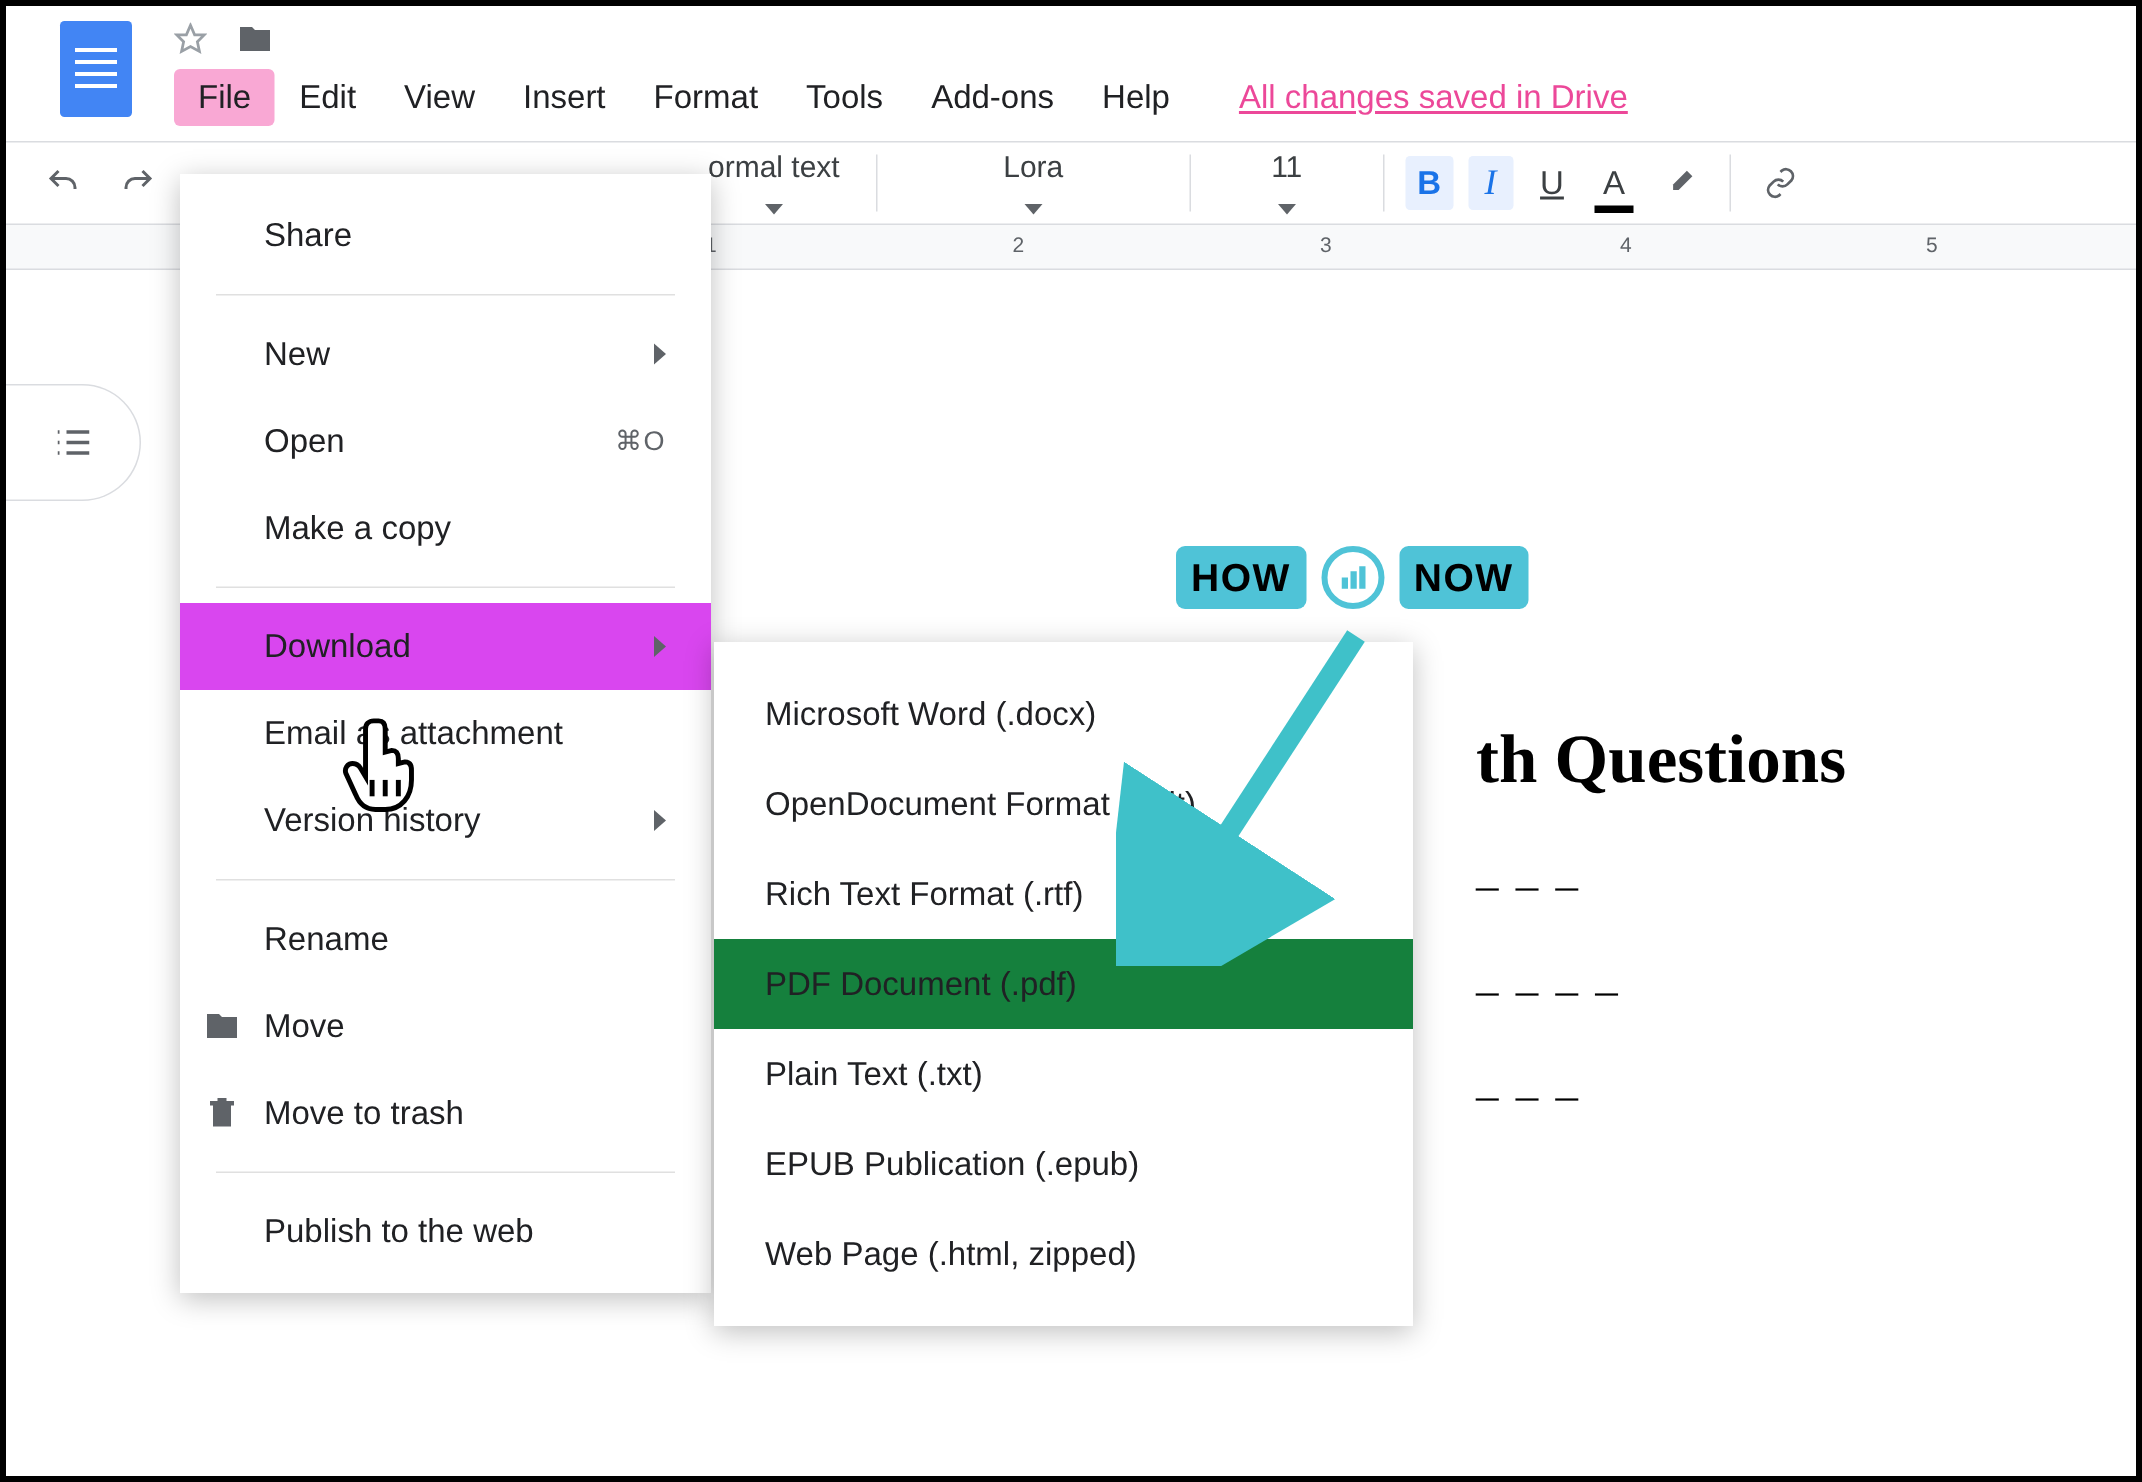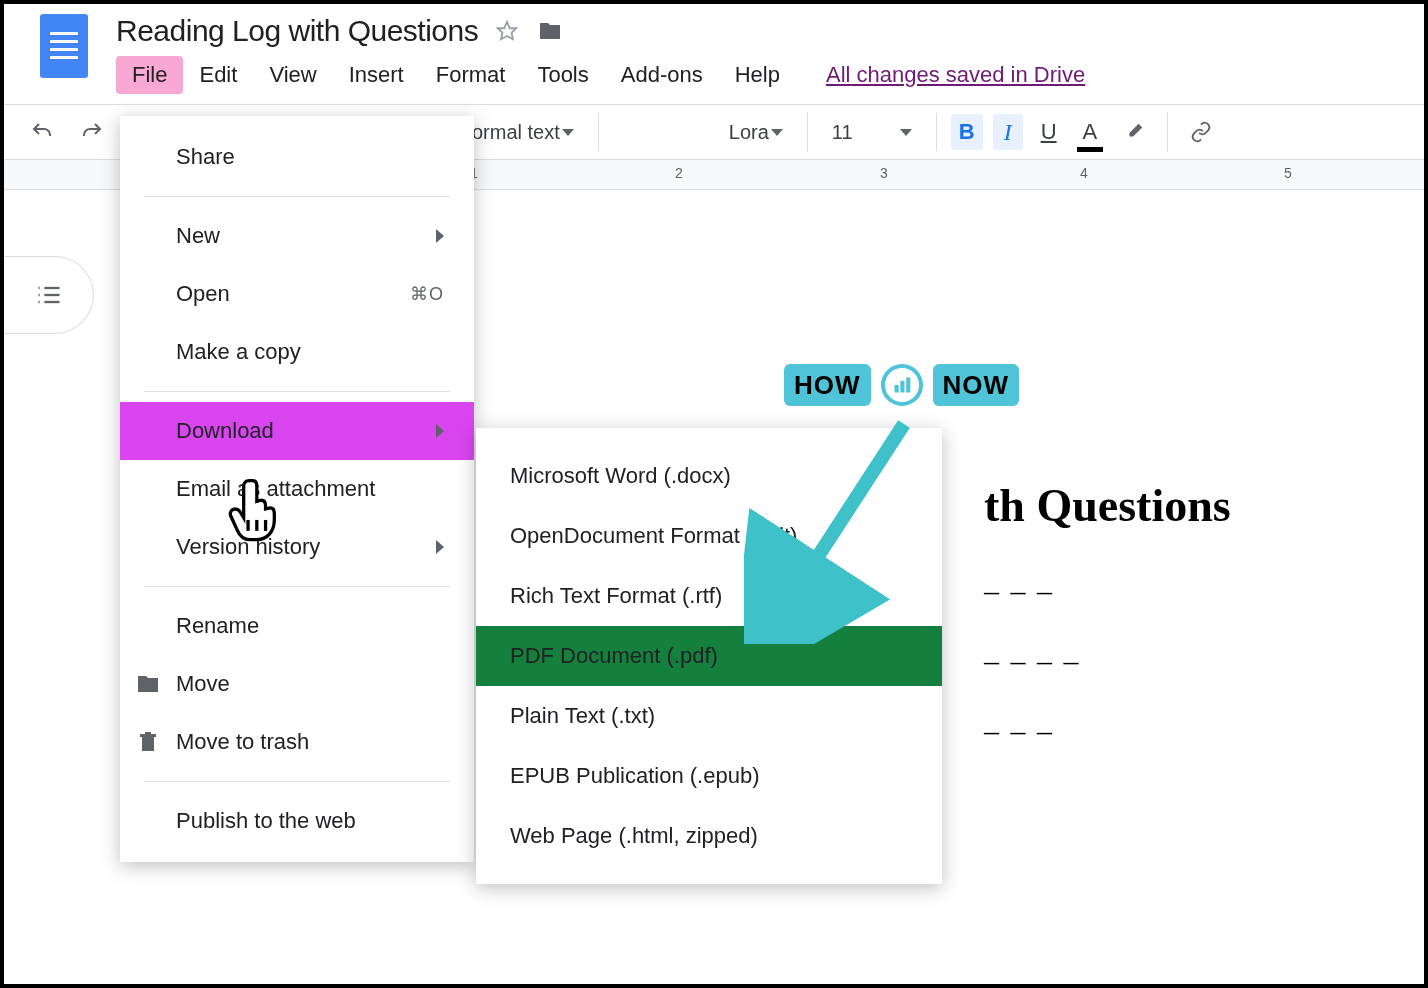--- a/index.html
+++ b/index.html
@@ -13,26 +13,26 @@
 
 .title-area { flex: 1; }
 .title-row { display: flex; align-items: center; gap: 18px; }
 .doc-title { font-size: 30px; color: #202124; font-weight: 400; letter-spacing: -0.5px; }
 .star { width: 22px; height: 22px; color: #9aa0a6; }
 .folder-ico { width: 28px; height: 24px; color: #5f6368; }
 
 .menubar { display: flex; align-items: center; gap: 0; margin-top: 8px; font-size: 22px; color: #202124; }
 .menubar-item { padding: 6px 16px; border-radius: 4px; }
 .menubar-item.active { background: #f9a8d4; }
-.save-status { color: #701a75; text-decoration: underline; margin-left: 30px; }
+.save-status { color: #ec4899; text-decoration: underline; margin-left: 30px; }
 
 .toolbar { display: flex; align-items: center; height: 56px; border-top: 1px solid #dadce0; border-bottom: 1px solid #dadce0; margin-top: 10px; padding: 0 18px; gap: 10px; font-size: 20px; color: #3c4043; }
 .tb-btn { padding: 4px 8px; display: inline-flex; align-items: center; justify-content: center; min-width: 30px; height: 36px; }
 .vsep { width: 1px; align-self: stretch; background: #dadce0; margin: 8px 4px; }
-.tb-select { display: inline-flex; align-items: center; gap: 2px; padding: 0 10px; }
+.tb-select { display: inline-flex; align-items: center; gap: 12px; padding: 0 10px; flex-direction: column; }
 .caret { width: 0; height: 0; border-left: 6px solid transparent; border-right: 6px solid transparent; border-top: 7px solid #5f6368; }
 .bold { font-weight: 700; color: #1a73e8; font-size: 22px; background:#e8f0fe; border-radius:3px;}
 .italic { font-style: italic; color: #1a73e8; font-size: 24px; font-family: Georgia, serif; background:#e8f0fe; border-radius:3px;}
 .underline { text-decoration: underline; font-size: 22px; }
 .text-color { position: relative; font-size: 22px; }
 .text-color::after { content: ""; position: absolute; left: 2px; right: 2px; bottom: -2px; height: 5px; background: #000; }
 .highlight-ico { width: 22px; height: 22px; }
 .link-ico { width:22px; height:22px; }
 
 .ruler { height: 30px; background: #f8f9fa; border-bottom: 1px solid #dadce0; position: relative; font-size: 14px; color: #5f6368; }
@@ -70,21 +70,20 @@
 </style>
 </head>
 <body>
 
 <div class="app">
 
   <div class="header">
     <div class="doc-icon"></div>
     <div class="title-area">
       <div class="title-row">
-        <span class="doc-title">Reading Log with Questions</span>
         <svg class="star" viewBox="0 0 24 24" fill="none" stroke="#9aa0a6" stroke-width="2">
             <polygon points="12 2 15 9 22 9 17 14 18.5 21 12 17.5 5.5 21 7 14 2 9 9 9"></polygon>
           </svg>
         <svg class="folder-ico" viewBox="0 0 24 24" fill="#5f6368">
             <path d="M10 4H2v16h20V6H12l-2-2z"></path>
           </svg>
       </div>
       <div class="menubar">
         <span class="menubar-item active">File</span>
         <span class="menubar-item">Edit</span>

